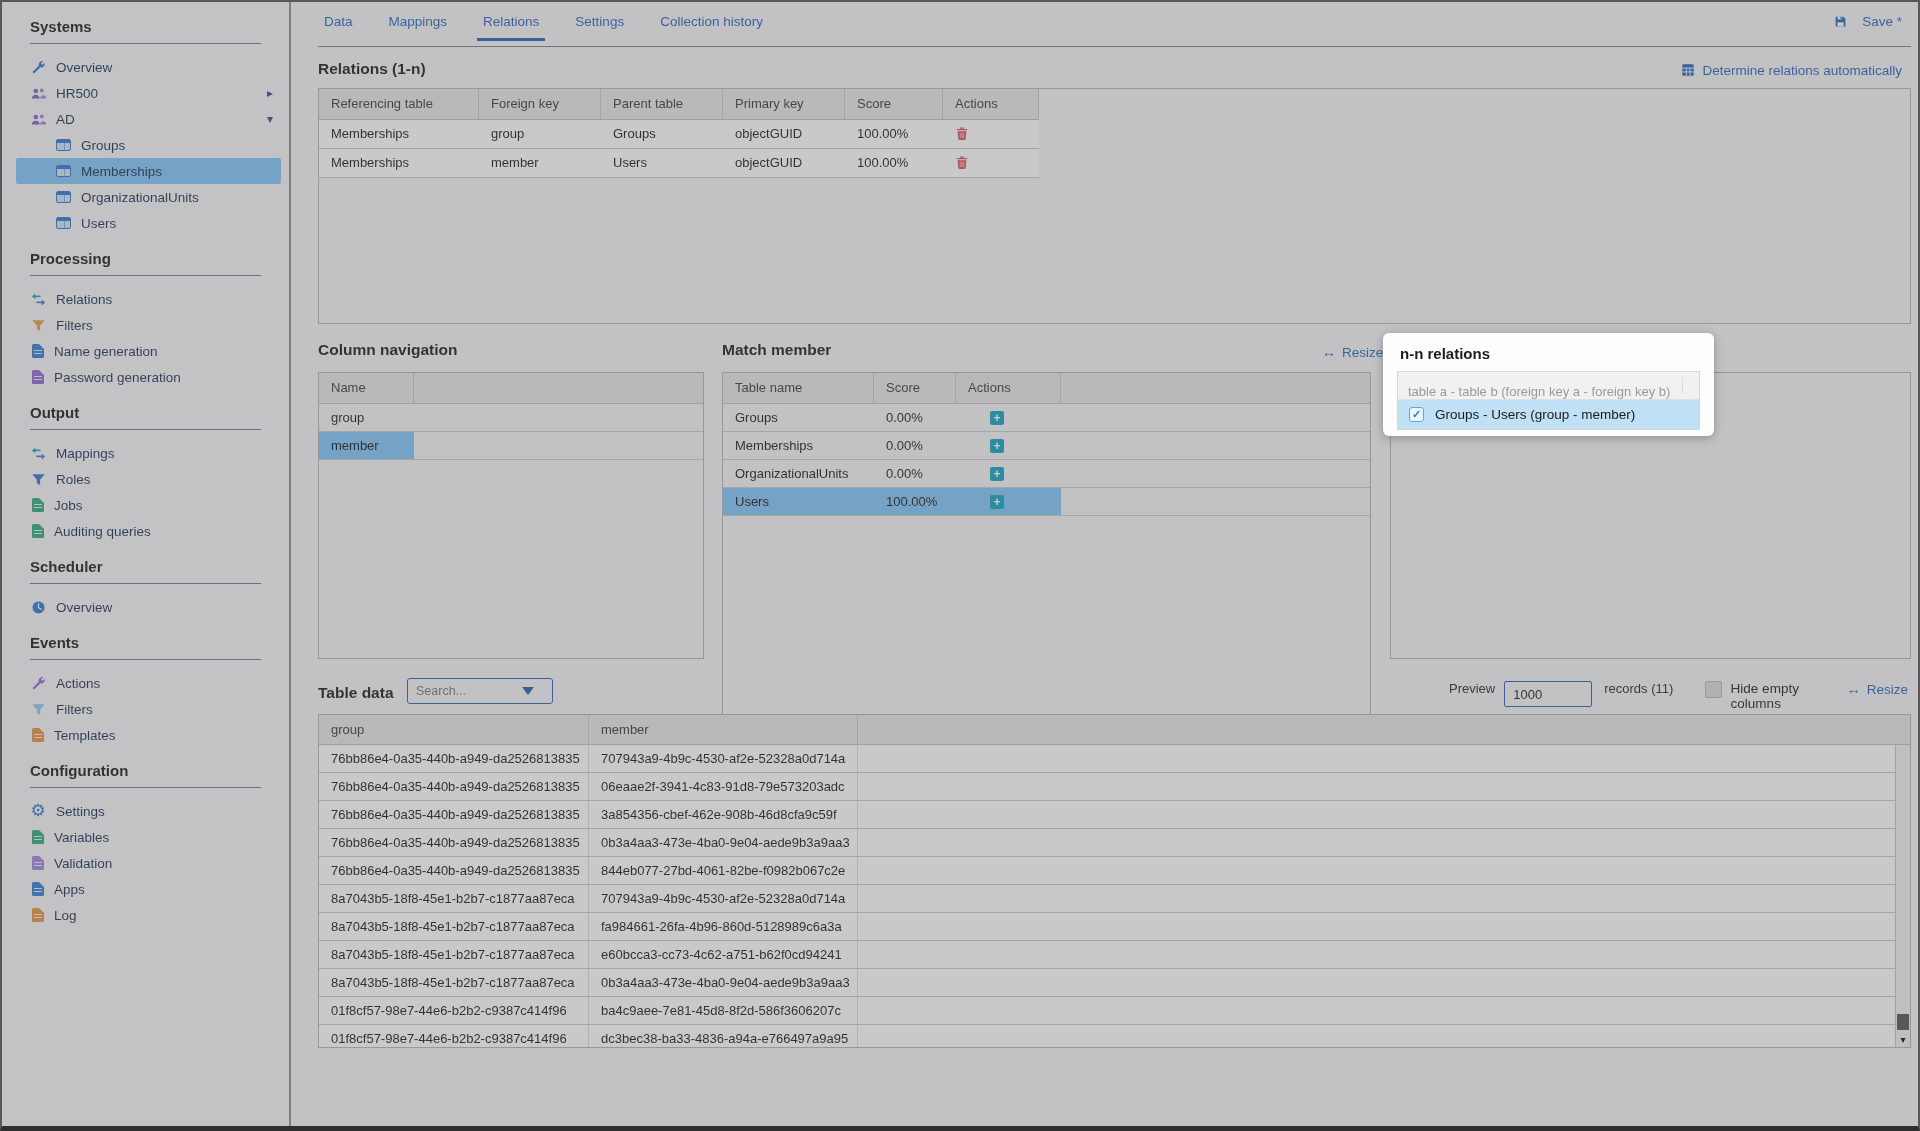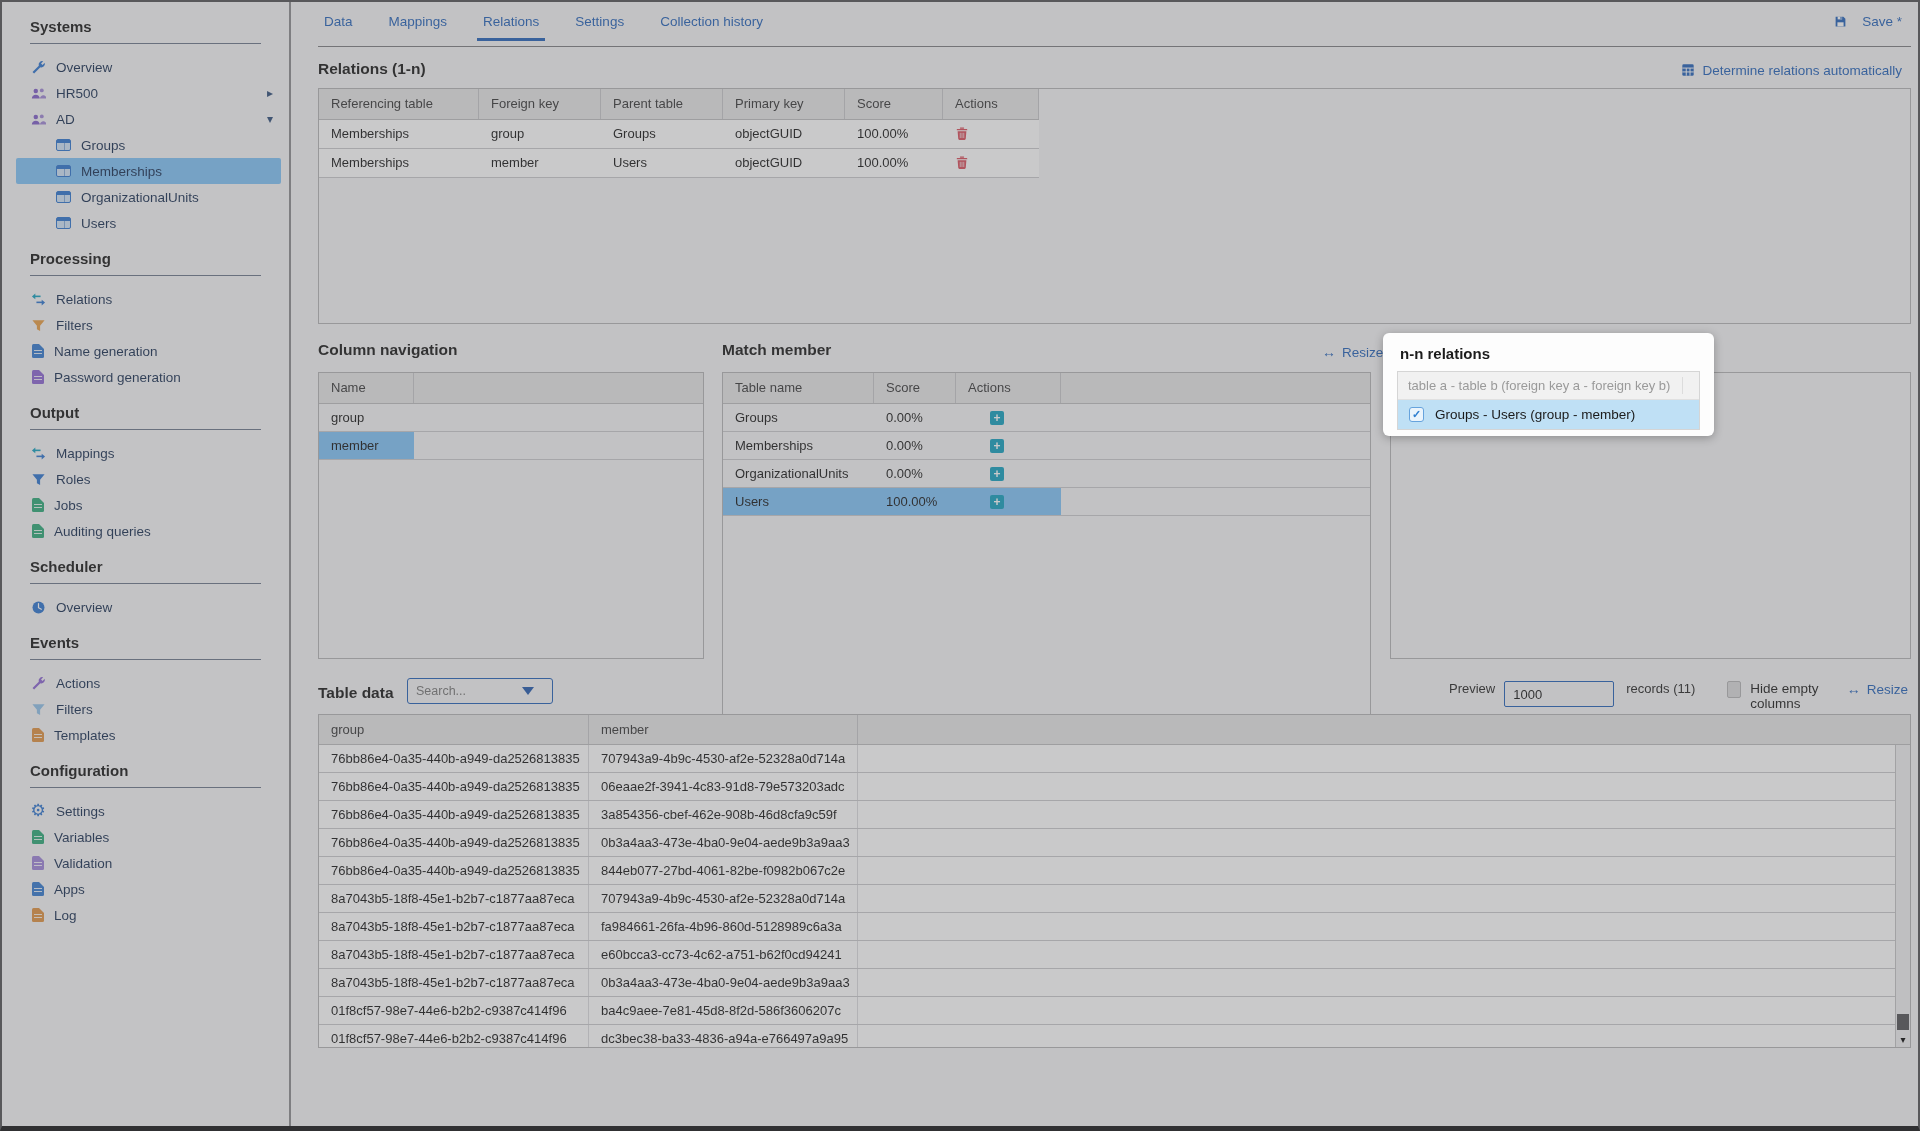--- a/index.html
+++ b/index.html
@@ -68,38 +68,38 @@
   .ms-row > div { line-height:27px; }
   .ms-row.sel > .s { background:#7ec2f7; }
   .plus-btn { display:inline-block; width:14px; height:14px; margin:6px 0 0 34px; background:#0f9fbe; color:#fff; border-radius:2px;
               font-size:12px; font-weight:700; line-height:14px; text-align:center; cursor:pointer; }
 
   
   .popup { position:absolute; left:1090px; top:333px; width:331px; height:103px; background:#fdfdfd; border-radius:6px;
            box-shadow:0 2px 10px rgba(0,0,0,.28); z-index:60; }
   .popup-title { font-size:15px; font-weight:600; color:#1c1c1c; margin:12px 0 0 17px; }
   .popup-list { margin:9px 14px 0 14px; border:1px solid #d5d5d5; }
-  .popup-head { height:28px; background:#f1f1f1; border-bottom:1px solid #e0e0e0; display:flex; align-items:center; position:relative; }
+  .popup-head { height:28px; background:#f1f1f1; border-bottom:1px solid #e0e0e0; display:flex; align-items:flex-end; position:relative; }
   .popup-head span { font-size:13px; color:#9a9a9a; padding-left:10px; }
   .popup-head::after { content:""; position:absolute; right:16px; top:5px; bottom:5px; width:1px; background:#dcdcdc; }
   .popup-option { height:29px; background:#bfe0f5; display:flex; align-items:center; cursor:pointer; }
   .pop-checkbox { width:15px; height:15px; margin-left:11px; background:#eaf4fc; border:1px solid #66a3dd; border-radius:3px;
                   display:inline-flex; align-items:center; justify-content:center; }
   .pop-checkbox::after { content:"✓"; font-size:11px; font-weight:700; color:#2f7fd0; }
   .popup-option .opt-label { font-size:13.5px; color:#1b1b1b; margin-left:11px; }
 
   
   .search-box { position:absolute; left:114px; top:678px; width:146px; height:26px; border:1.5px solid #1f5fb8; border-radius:3px;
                 display:flex; align-items:center; background:transparent; }
   .search-box input { border:none; outline:none; background:transparent; font-size:12.5px; color:#333; width:112px; padding-left:8px;
                       font-family:"Liberation Sans",sans-serif; }
   .dd-triangle { width:0; height:0; border-left:6px solid transparent; border-right:6px solid transparent; border-top:8px solid #1f57ad; margin-left:2px; }
   .td-controls { position:absolute; left:1156px; right:12px; top:681px; height:26px; display:flex; align-items:flex-start; }
   .td-controls .lbl { font-size:13px; color:#222; white-space:nowrap; }
-  .preview-input { width:110px; height:26px; border:1.5px solid #1f5fb8; border-radius:2px; background:transparent; font-size:13px;
+  .preview-input { width:88px; height:26px; border:1.5px solid #1f5fb8; border-radius:2px; background:transparent; font-size:13px;
                    color:#111; padding-left:8px; margin-left:9px; outline:none; font-family:"Liberation Sans",sans-serif; }
   .records { margin-left:12px; }
   .he-checkbox { width:17px; height:17px; background:#d9d9db; border:1px solid #b2b2b4; border-radius:2px; margin-left:32px; cursor:pointer; }
   .he-label { margin-left:9px; font-size:13.5px; color:#161616; }
   .resize-bottom { margin-left:auto; }
 
   
   .td-grid { left:25px; top:714px; right:9px; height:334px; overflow:hidden; }
   .td-cols { grid-template-columns:270px 269px 1fr; }
   .td-grid .grid-head { height:30px; }

